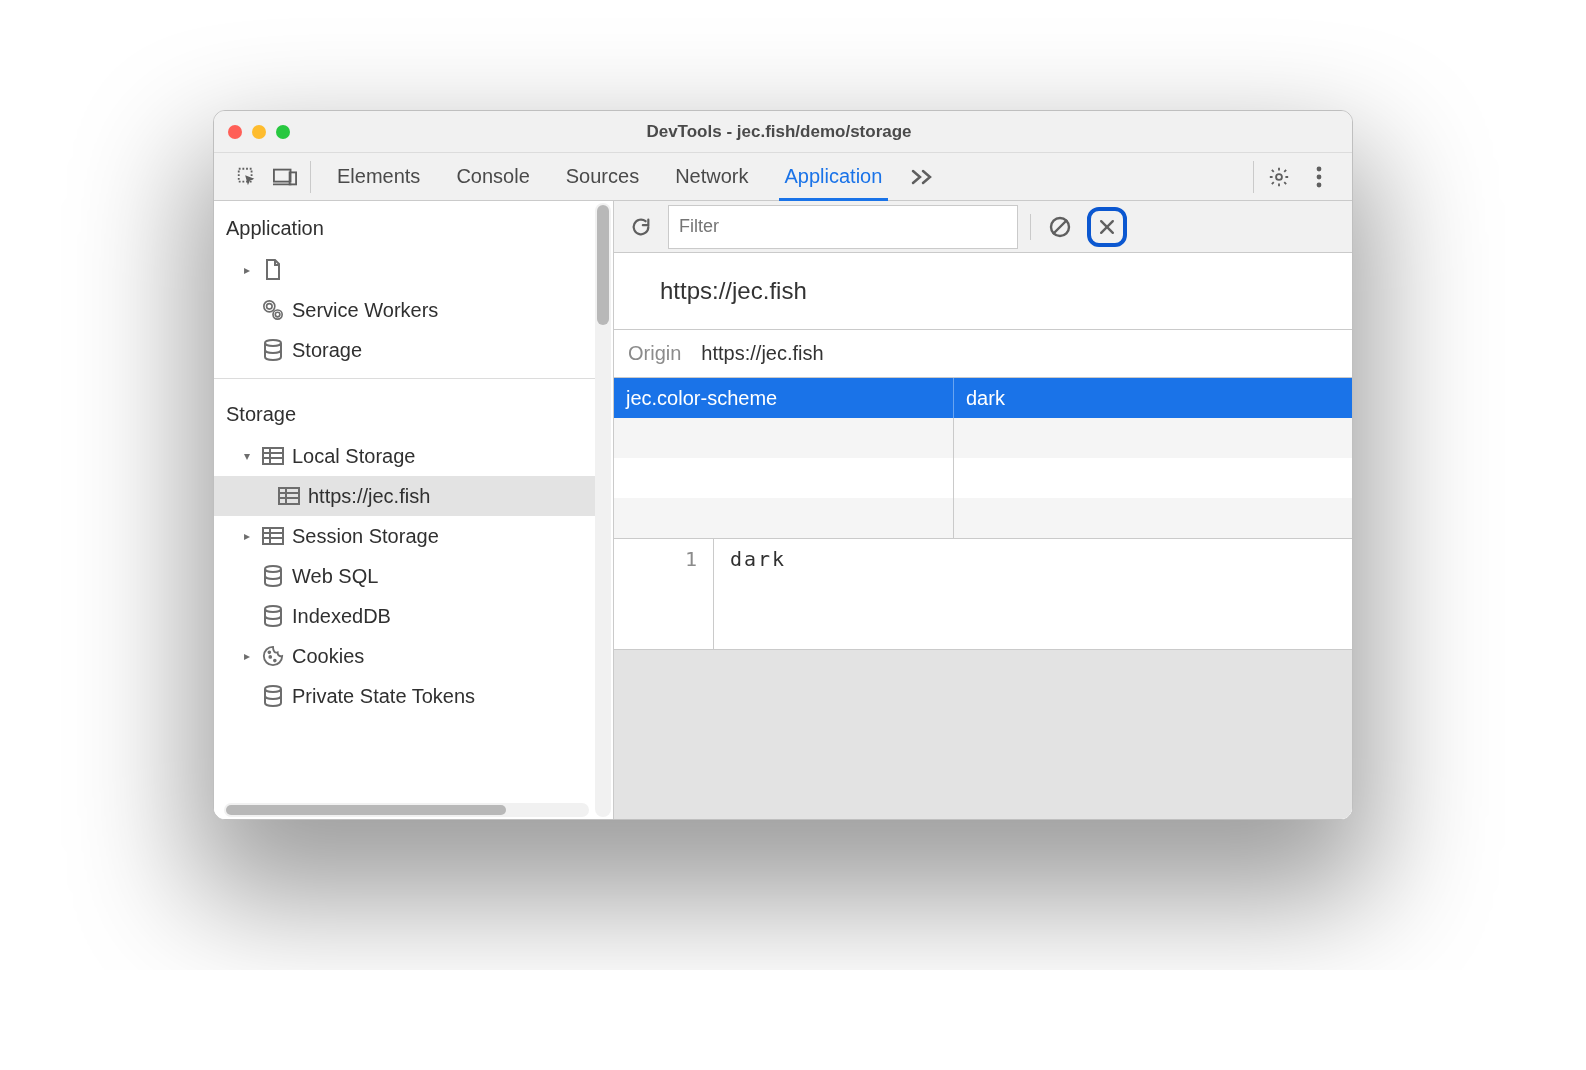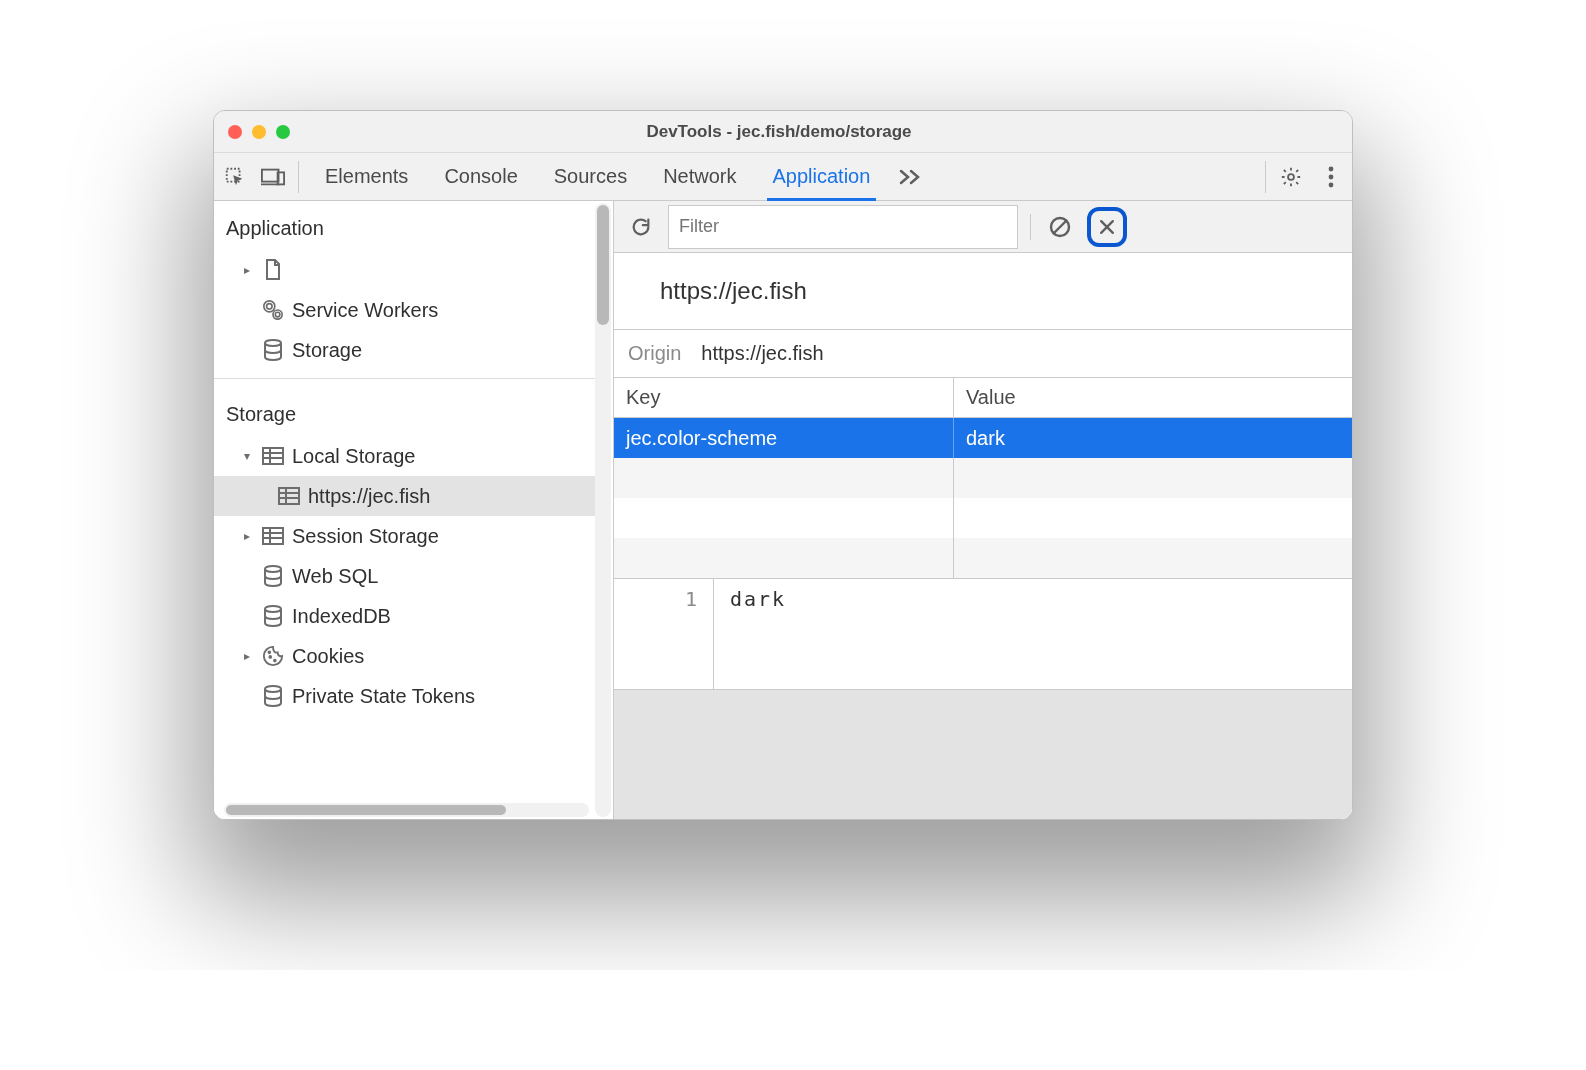--- a/index.html
+++ b/index.html
@@ -79,21 +79,21 @@
   }
 
   
   .tabstrip {
     height: 48px;
     flex: 0 0 48px;
     display:flex;
     align-items:center;
     background: var(--bg-chrome);
     border-bottom: 1px solid var(--border);
-    padding: 0 8px;
+    padding: 0 20px;
   }
   .tabstrip .left-icons {
     display:flex; align-items:center; gap: 12px;
     padding-right: 12px;
     margin-right: 8px;
     border-right: 1px solid var(--border);
     height: 32px;
   }
   .iconbtn {
     width: 26px; height:26px;
@@ -569,24 +569,20 @@
         </div>
 
         <div class="header-origin">https://jec.fish</div>
 
         <div class="origin-row">
           <span class="label">Origin</span>
           <span>https://jec.fish</span>
         </div>
 
         <div class="table">
-          <div class="trow header">
-            <div class="tcell key">Key</div>
-            <div class="tcell val">Value</div>
-          </div>
           <div class="trow sel">
             <div class="tcell key">jec.color-scheme</div>
             <div class="tcell val">dark</div>
           </div>
           <div class="trow stripe">
             <div class="tcell key"></div>
               <div class="tcell val"></div>
           </div>
           <div class="trow">
             <div class="tcell key"></div>

